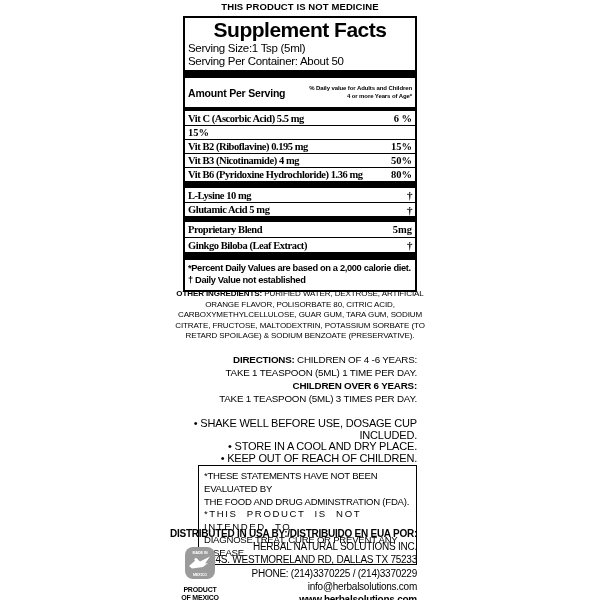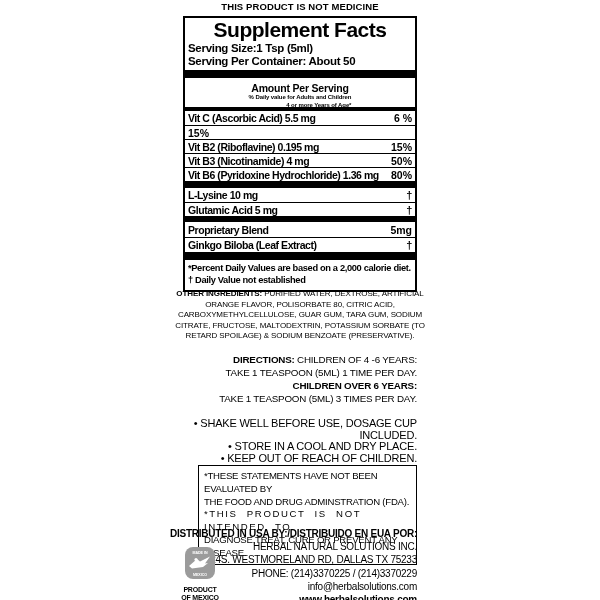--- a/index.html
+++ b/index.html
@@ -8,33 +8,33 @@
   #label { position: relative; width: 600px; height: 600px; background: #fff; overflow: hidden; }
 
   .top-note { position: absolute; top: 1px; left: 0; width: 600px; text-align: center;
               font-size: 9.5px; font-weight: bold; letter-spacing: 0.1px; }
 
   
   .sf-box { position: absolute; left: 183px; top: 16px; width: 234px;
             border: 2px solid #000; background: #fff; }
   .sf-title { text-align: center; font-size: 21px; font-weight: bold; letter-spacing: -0.5px;
               line-height: 24px; padding-top: 0; }
-  .sf-serving { font-size: 11.5px; font-weight: bold; line-height: 12.5px; padding: 0 3px;
+  .sf-serving { font-size: 11.5px; font-weight: normal; line-height: 12.5px; padding: 0 3px;
                 letter-spacing: -0.3px; }
   .sf-serving.last { padding-bottom: 3px; }
   .bar { background: #000; width: 100%; }
   .bar-8 { height: 8px; } .bar-7 { height: 7px; } .bar-6 { height: 6px; } .bar-4 { height: 4px; }
   .sf-header-row { display: flex; justify-content: space-between; align-items: center;
-                   padding: 4px 3px; height: 29px; flex-direction: column; }
+                   padding: 4px 3px; height: 29px; }
   .sf-aps { font-size: 10.5px; font-weight: bold; letter-spacing: -0.2px; }
   .sf-dvh { font-size: 6px; font-weight: bold; text-align: right; line-height: 7.5px;
             letter-spacing: -0.1px; }
   .sf-row { display: flex; justify-content: space-between; align-items: center;
             padding: 0 3px; height: 14px; font-size: 10.5px; font-weight: bold;
-            letter-spacing: -0.45px; }
+            letter-spacing: -0.45px; font-family: Liberation Serif, serif; }
   .sf-row + .sf-row { border-top: 1.5px solid #000; }
   .sf-row .dv { letter-spacing: 0; }
   .sf-row.tall { height: 15px; }
   .sf-row .dagger { font-size: 11px; }
   .sf-foot { padding: 2px 3px 4px 3px; font-size: 9.3px; font-weight: bold;
              line-height: 12px; letter-spacing: -0.35px; }
 
   .other-ing { position: absolute; left: 172px; top: 289px; width: 256px; text-align: center;
                font-size: 8px; line-height: 10.6px; letter-spacing: -0.1px; }
   .other-ing b { font-weight: bold; margin-top: 24px; }

